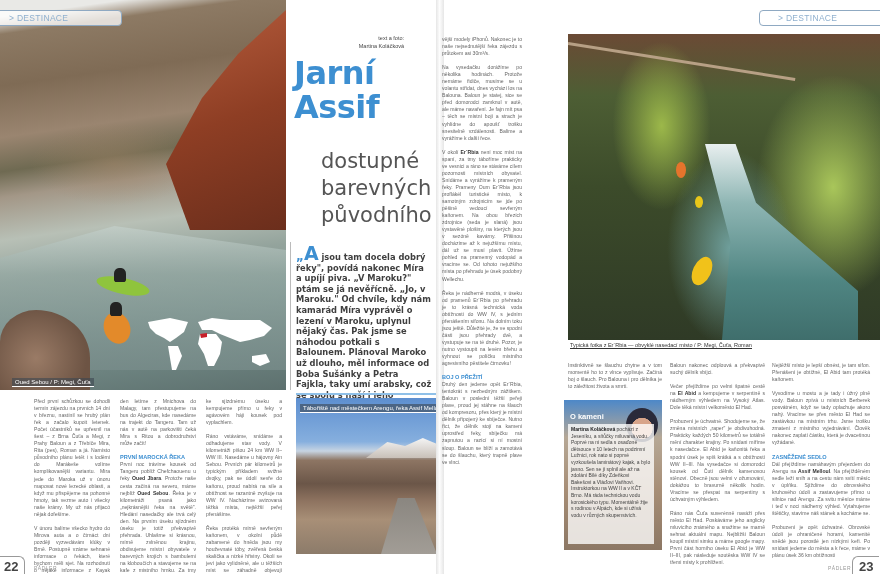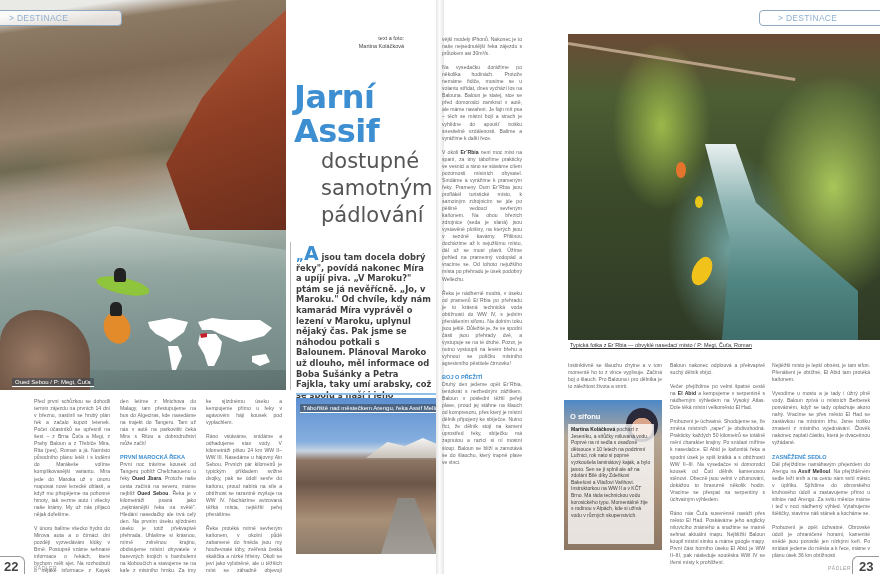--- a/index.html
+++ b/index.html
@@ -25,21 +25,21 @@
   .p2{left:110px;top:302px}
   .worldmap{position:absolute;left:140px;top:312px;width:140px;height:62px}
   .caption{position:absolute;font-size:6px;color:#fff;background:rgba(60,70,80,.6);padding:1px 3px;border-bottom:1px solid #fff;white-space:nowrap}
   .cap-hero{left:12px;top:378px}
   
   .section-tag{position:absolute;height:16px;border:1.5px solid #8fa9c2;border-radius:4px;font-size:8.5px;color:#8fb0cf;letter-spacing:.3px;padding:2px 0 0 18px;background:rgba(255,255,255,.75)}
   .tag-left{left:-10px;top:10px;width:132px}
   .tag-right{left:319px;top:10px;width:128px;background:#fff}
   
   .credit{position:absolute;left:340px;top:34px;width:64px;text-align:right;font-size:5.5px;line-height:8px;color:#444}
-  .title-main{position:absolute;left:294px;top:80px;font-family:"DejaVu Sans",sans-serif;font-weight:bold;color:#3d8fd1;font-size:32px;line-height:34px;letter-spacing:-.5px}
+  .title-main{position:absolute;left:294px;top:56px;font-family:"DejaVu Sans",sans-serif;font-weight:bold;color:#3d8fd1;font-size:32px;line-height:34px;letter-spacing:-.5px}
   .title-sub{position:absolute;left:321px;top:148px;font-family:"DejaVu Sans",sans-serif;color:#555;font-size:21px;line-height:27px}
   .lede{position:absolute;left:296px;top:248px;width:136px;font-size:8.3px;line-height:10.6px;color:#3f3f3f;font-family:"DejaVu Sans",sans-serif;font-weight:bold}
   .lede .dropq{color:#3d8fd1;font-size:12px}
   .lede .dropcap{color:#3d8fd1;font-size:19px;font-weight:bold;line-height:10px}
   .rule-blue{position:absolute;left:296px;top:393px;width:140px;height:2px;background:#8fc0e8}
   .sideline{position:absolute;left:290px;top:242px;width:1px;height:148px;background:#bbb}
   
   .col{position:absolute;font-size:5.1px;line-height:7.05px;color:#666;text-align:justify}
   .col p{margin-bottom:7px}
   .col .h{color:#3d8fd1;font-weight:bold;font-size:5.6px;margin-bottom:0}
@@ -117,22 +117,22 @@
       <div>text a foto:</div>
       <div>Martina Koláčková</div>
     </div>
 
     <div class="title-main">
       <div>Jarní</div>
       <div>Assif</div>
     </div>
     <div class="title-sub" style="text-align:center;width:92px">
       <div>dostupné</div>
-      <div>samotným</div>
-      <div>pádlování</div>
+      <div>barevných</div>
+      <div>původního</div>
     </div>
 
     <div class="lede">
       <span class="dropq">„</span><span class="dropcap">A</span><span> jsou tam docela dobrý řeky", povídá nakonec Míra a upíjí piva. „V Maroku?" ptám se já nevěřícně. „Jo, v Maroku." Od chvíle, kdy nám kamarád Míra vyprávěl o lezení v Maroku, uplynul nějaký čas. Pak jsme se náhodou potkali s Balounem. Plánoval Maroko už dlouho, měl informace od Boba Sušánky a Petra Fajkla, taky umí arabsky, což se spolu s naší i jeho znalostí francouzštiny projevilo jako zásadní.</span>
     </div>
     <div class="rule-blue"></div>
 
     <div class="col col1">
       <p>Před první schůzkou se dohodli termín zájezdu na prvních 14 dní v březnu, nastínil se hrubý plán řek a začalo kupoit letenek. Počet účastníků se upřesnil na šest – z Brna Čuťa a Megi, z Prahy Baloun a z Třebíče Mira, Rita (pes), Roman a já. Namísto původního plánu letět i s loděmi do Marákeše volíme komplikovanější variantu. Mira jede do Maroka už v únoru mapovat nové lezecké oblasti, a když mu přispějeme na pohonné hmoty, tak vezme auto i všecky naše krámy. My už nás přijacó nějak dofešíme.</p>
       <p>V únoru balíme všecko hydro do Mirova auta a o čtrnáct dní později vyzvedávám klúky v Brně. Postupně vzáme sehnané informace o řekách, které bychom měli sjet. Na rozhodnutí o nějaké informace z Kayak Session a o zápisky Karla Boukala. Další</p>
@@ -181,21 +181,21 @@
     <div class="kayak k5"></div>
   </div>
   <div class="cap-gorge">Typická fotka z Er´Rbia — obvyklé nasedací místo / P: Megi, Čuťa, Roman</div>
 
   <div class="col col5">
     <p>Instinktivně se šlauchu chytne a v tom momentě ho to z vlnce vyplivuje. Začíná boj o šlauch. Pro Balouna i pro dělníka je to záležitost života a smrti.</p>
   </div>
 
   <div class="photo author">
     <div class="face"></div>
-    <div class="ttl">O sifonu</div>
+    <div class="ttl">O kameni</div>
     <div class="box">
       <span class="name">Martina Koláčková</span><span> pochází z Jeseníku, a sňůčky miluvaná vodu. Poprvé na ni sedla s osaďoné dětsouce v 10 letech na podzimní Lužnici, rok nato si poprvé vyzkoušela laminátový kajak, a bylo jasno. Sen se jí splnil ale až na zdolání Bílé díky Zdeňkovi Bakešovi a Vláďovi Vaňhovi. Instruktorkou na WW II a v KČT Brno. Má ráda technickou vodu korosického typu. Momentálně žije s rodinou v Alpách, kde si užívá vodu v různých skupenstvích.</span>
     </div>
   </div>
 
   <div class="col col6">
     <p>Baloun nakonec odplouvá a překvapivě suchý dělník vbíjci.</p>
     <p><span>Večer přejíždíme po velmi špatné cestě na </span><b>El Abid</b><span> a kempujeme v serpentině s nádherným výhledem na Vysoký Atlas. Dole těká místní velkoměsto El Had.</span></p>
     <p>Probuzení je úchvatné. Shodujeme se, že změna místních „raper" je obdivuhodná. Prakticky každých 50 kilometrů se totálně mění charakter krajiny. Po snídani míříme k nasedačce. El Abid je kaňonitá řeka a spodní úsek je spíš krátká a s obtížností WW II–III. Na vysedačce si domorodci kousek od Čutí dělník kamenovou stěnoví. Obecně jsou velmi v ožumování, dokážou to bravurně několik hodin. Vracíme se přespat na serpentiny s úchvatným výhledem.</p>
     <p>Ráno nás Čuťa suverénně naváží přes město El Had. Poskáváme jeho anglicky mluvicího známého a snažíme se marně sehnat aktuální mapu. Nejbližší Baloun koupil místní simku a máme google mapy. První část horního úseku El Abid je WW II–III, pak následuje soutěska WW IV se třemi místy k prohlížení.</p>

